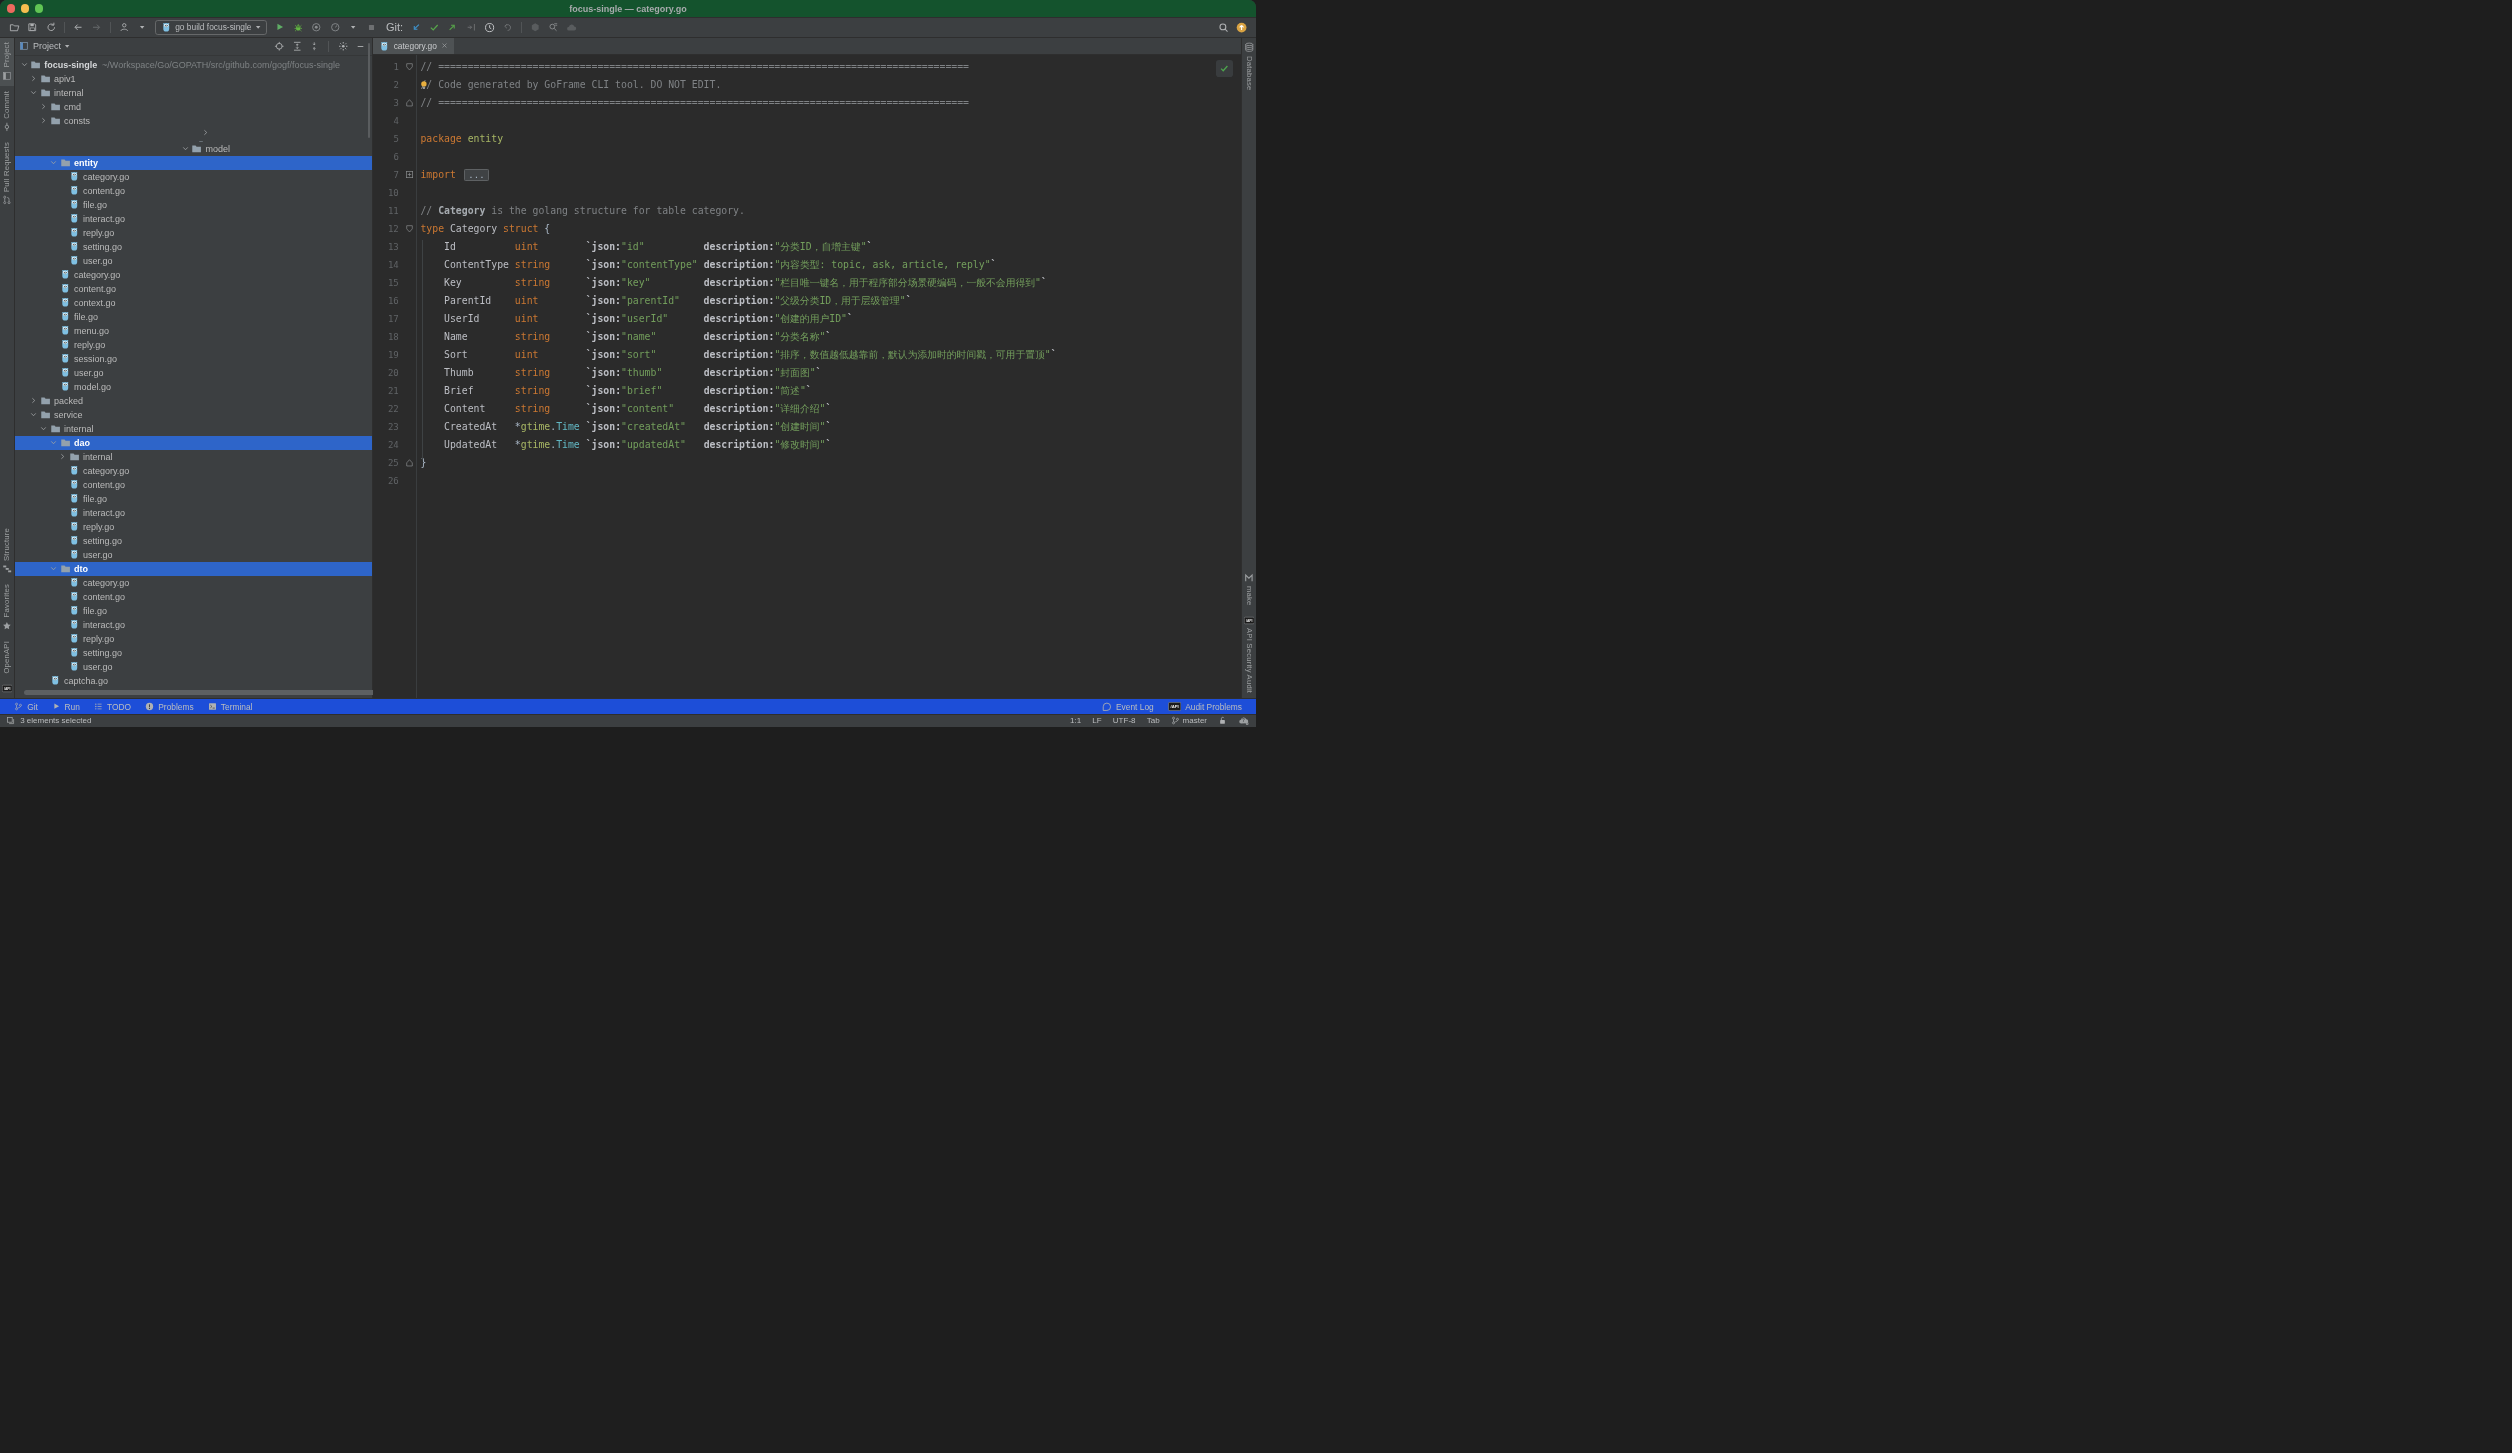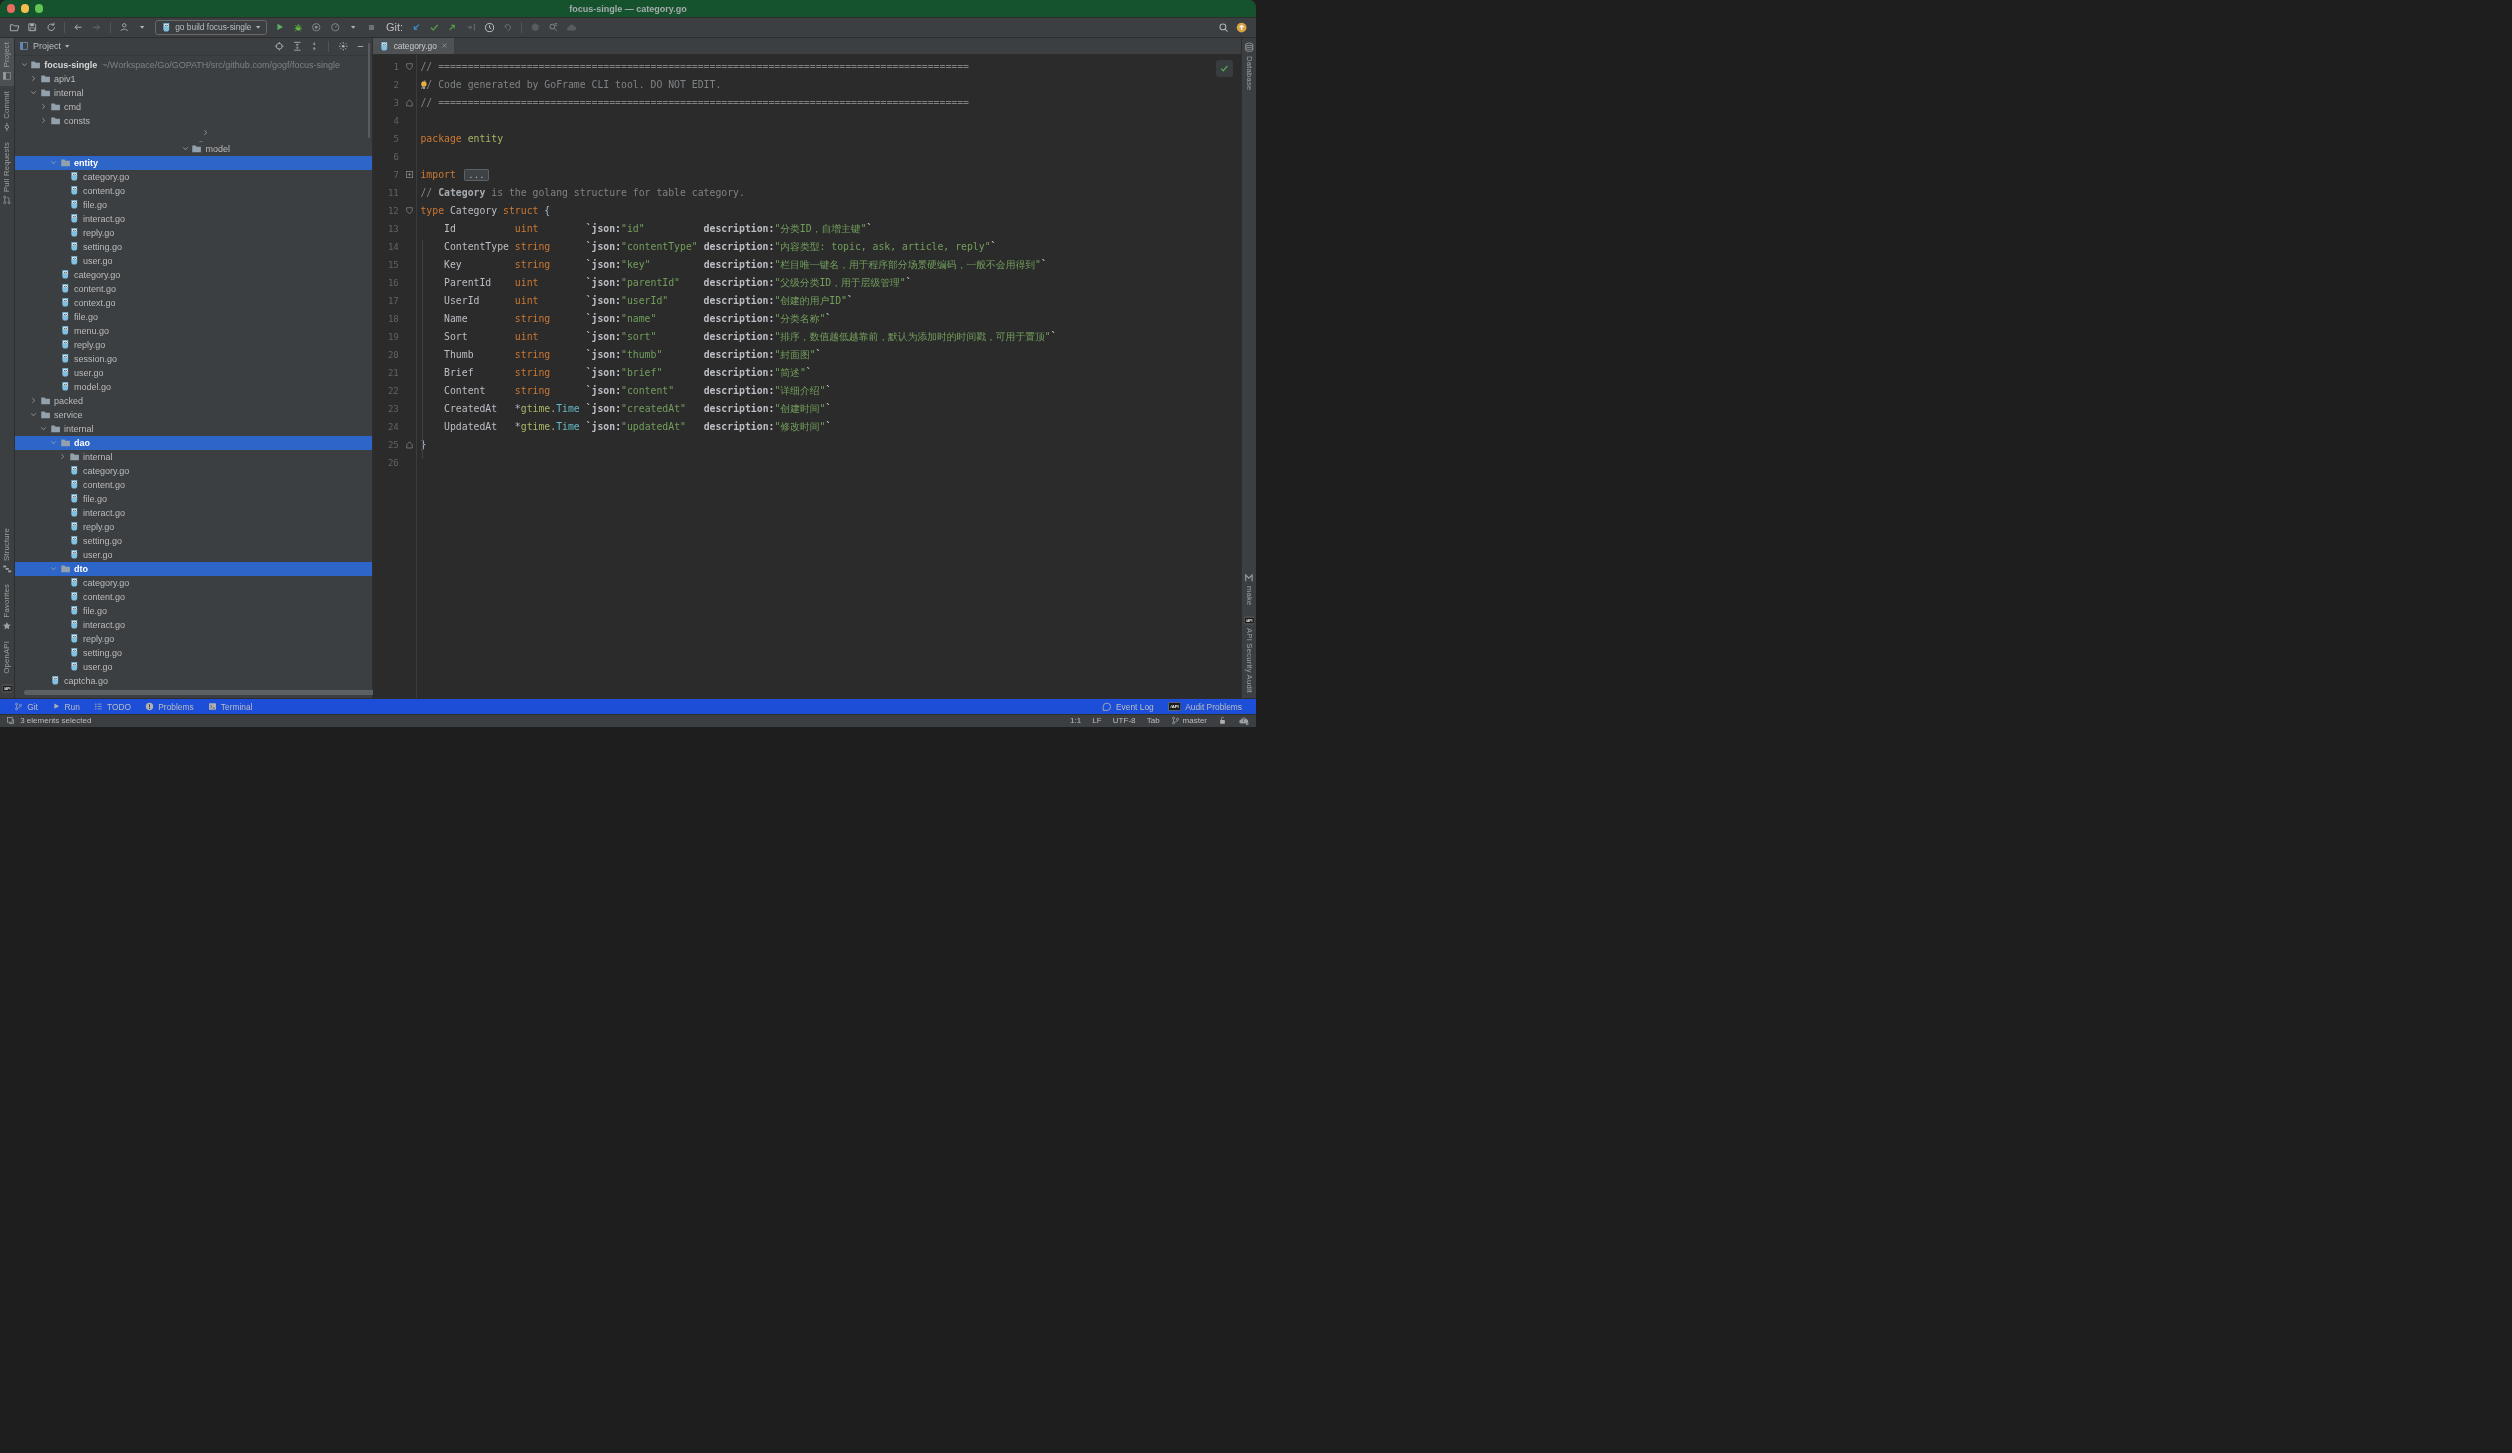--- a/index.html
+++ b/index.html
@@ -1095,20 +1095,21 @@
           <div class="code-line"><span class="gutter">3</span><span class="foldcol"><svg width="7" height="7.7" viewBox="0 0 10 11">
                 <path d="M1 10h8V5.5L5 1 1 5.5z" fill="none" stroke="#8A8D8F"></path>
               </svg></span><span class="codetext"><span class="c-cmt">// ==========================================================================================</span></span></div>
           <div class="code-line"><span class="gutter">4</span><span class="foldcol"></span><span class="codetext"></span></div>
           <div class="code-line"><span class="gutter">5</span><span class="foldcol"></span><span class="codetext"><span class="c-kw">package</span><span class="c-pln"> </span><span class="c-pkg">entity</span></span></div>
           <div class="code-line"><span class="gutter">6</span><span class="foldcol"></span><span class="codetext"></span></div>
           <div class="code-line"><span class="gutter">7</span><span class="foldcol"><svg width="7" height="7" viewBox="0 0 10 10">
                 <rect x="0.5" y="0.5" width="9" height="9" fill="none" stroke="#8A8D8F"></rect>
                 <path d="M5 2.5v5M2.5 5h5" stroke="#8A8D8F"></path>
               </svg></span><span class="codetext"><span class="c-kw">import</span><span class="c-pln"> </span><span class="c-foldbox">...</span></span></div>
+          <div class="code-line"><span class="gutter">10</span><span class="foldcol"></span><span class="codetext"></span></div>
           <div class="code-line"><span class="gutter">11</span><span class="foldcol"></span><span class="codetext"><span class="c-cmt">// </span><span class="c-cmtb">Category</span><span class="c-cmt"> is the golang structure for table category.</span></span></div>
           <div class="code-line"><span class="gutter">12</span><span class="foldcol"><svg width="7" height="7.7" viewBox="0 0 10 11">
                 <path d="M1 1h8v4.5L5 10 1 5.5z" fill="none" stroke="#8A8D8F"></path>
               </svg></span><span class="codetext"><span class="c-kw">type</span><span class="c-pln"> </span><span class="c-fld">Category</span><span class="c-pln"> </span><span class="c-kw">struct</span><span class="c-pln"> {</span></span></div>
           <div class="code-line"><span class="gutter">13</span><span class="foldcol"></span><span class="codetext"><span class="c-pln">    </span><span class="c-fld">Id</span><span class="c-pln">          </span><span class="c-kw">uint</span><span class="c-pln">        </span><span class="c-tag">`json:</span><span class="c-str">"id"</span><span class="c-pln">          </span><span class="c-tag">description:</span><span class="c-str">"分类ID，自增主键"</span><span class="c-tag">`</span></span></div>
           <div class="code-line"><span class="gutter">14</span><span class="foldcol"></span><span class="codetext"><span class="c-pln">    </span><span class="c-fld">ContentType</span><span class="c-pln"> </span><span class="c-kw">string</span><span class="c-pln">      </span><span class="c-tag">`json:</span><span class="c-str">"contentType"</span><span class="c-pln"> </span><span class="c-tag">description:</span><span class="c-str">"内容类型: topic, ask, article, reply"</span><span class="c-tag">`</span></span></div>
           <div class="code-line"><span class="gutter">15</span><span class="foldcol"></span><span class="codetext"><span class="c-pln">    </span><span class="c-fld">Key</span><span class="c-pln">         </span><span class="c-kw">string</span><span class="c-pln">      </span><span class="c-tag">`json:</span><span class="c-str">"key"</span><span class="c-pln">         </span><span class="c-tag">description:</span><span class="c-str">"栏目唯一键名，用于程序部分场景硬编码，一般不会用得到"</span><span class="c-tag">`</span></span></div>
           <div class="code-line"><span class="gutter">16</span><span class="foldcol"></span><span class="codetext"><span class="c-pln">    </span><span class="c-fld">ParentId</span><span class="c-pln">    </span><span class="c-kw">uint</span><span class="c-pln">        </span><span class="c-tag">`json:</span><span class="c-str">"parentId"</span><span class="c-pln">    </span><span class="c-tag">description:</span><span class="c-str">"父级分类ID，用于层级管理"</span><span class="c-tag">`</span></span></div>
           <div class="code-line"><span class="gutter">17</span><span class="foldcol"></span><span class="codetext"><span class="c-pln">    </span><span class="c-fld">UserId</span><span class="c-pln">      </span><span class="c-kw">uint</span><span class="c-pln">        </span><span class="c-tag">`json:</span><span class="c-str">"userId"</span><span class="c-pln">      </span><span class="c-tag">description:</span><span class="c-str">"创建的用户ID"</span><span class="c-tag">`</span></span></div>
           <div class="code-line"><span class="gutter">18</span><span class="foldcol"></span><span class="codetext"><span class="c-pln">    </span><span class="c-fld">Name</span><span class="c-pln">        </span><span class="c-kw">string</span><span class="c-pln">      </span><span class="c-tag">`json:</span><span class="c-str">"name"</span><span class="c-pln">        </span><span class="c-tag">description:</span><span class="c-str">"分类名称"</span><span class="c-tag">`</span></span></div>

